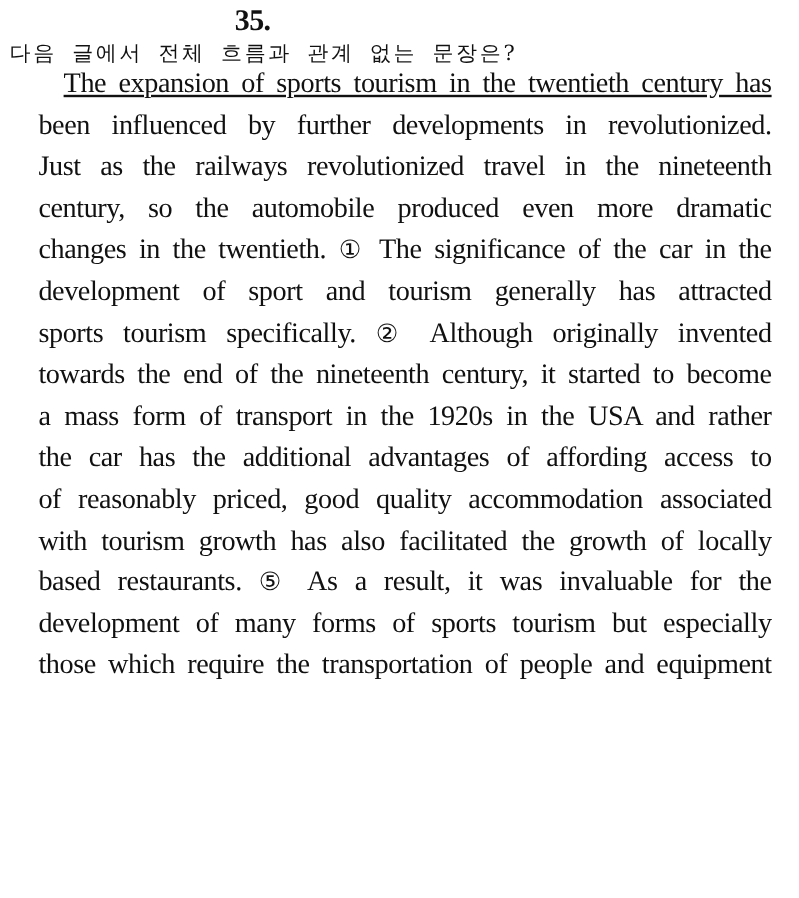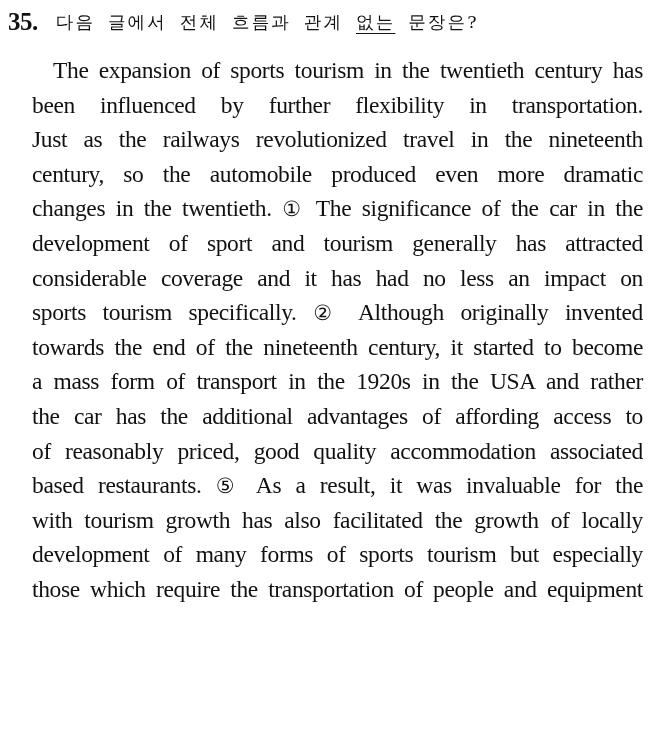--- a/index.html
+++ b/index.html
@@ -15,36 +15,36 @@
       color: #111111;
     }
     .question-header {
       position: absolute;
       left: 8px;
       top: 4px;
       height: 36px;
       display: flex;
       align-items: center;
       white-space: nowrap;
+      flex-direction: column;
     }
     .q-number {
       font-family: "Liberation Serif", serif;
       font-weight: bold;
       font-size: 25px;
       letter-spacing: -0.5px;
       margin-right: 18px;
     }
     .q-prompt {
       font-family: "DejaVu Serif", serif;
       font-size: 17.5px;
       letter-spacing: 2.2px;
       word-spacing: 5px;
     }
     .q-prompt .underline {
-      text-decoration: underline;
       text-underline-offset: 5px;
       text-decoration-thickness: 1px;
     }
     .passage {
       position: absolute;
       left: 32px;
       top: 53px;
       width: 611px;
       font-family: "Liberation Serif", serif;
       font-size: 23.5px;
@@ -53,47 +53,47 @@
     .line {
       height: 34.6px;
       line-height: 34.6px;
       text-align: justify;
       text-align-last: justify;
       white-space: nowrap;
       overflow: visible;
     }
     .line.first {
       text-indent: 21px;
+      text-decoration: underline;
     }
     .line.last {
       text-align-last: left;
     }
     .circled {
       font-family: "DejaVu Serif", serif;
       font-size: 21px;
     }
   </style>
 </head>
 <body>
 
 <div class="question-header">
   <span class="q-number">35.</span>
   <span class="q-prompt"><span>다음 글에서 전체 흐름과 관계 </span><span class="underline">없는</span><span> 문장은?</span></span>
 </div>
 
 <div class="passage">
   <div class="line first">The expansion of sports tourism in the twentieth century has</div>
-  <div class="line">been influenced by further flexibility in transportation.</div>
+  <div class="line">been influenced by further developments in revolutionized.</div>
   <div class="line">Just as the railways revolutionized travel in the nineteenth</div>
   <div class="line">century, so the automobile produced even more dramatic</div>
   <div class="line">changes in the twentieth. <span class="circled">①</span> The significance of the car in the</div>
   <div class="line">development of sport and tourism generally has attracted</div>
-  <div class="line">considerable coverage and it has had no less an impact on</div>
   <div class="line">sports tourism specifically. <span class="circled">②</span> Although originally invented</div>
   <div class="line">towards the end of the nineteenth century, it started to become</div>
   <div class="line">a mass form of transport in the 1920s in the USA and rather</div>
   <div class="line">the car has the additional advantages of affording access to</div>
   <div class="line">of reasonably priced, good quality accommodation associated</div>
+  <div class="line">with tourism growth has also facilitated the growth of locally</div>
   <div class="line">based restaurants. <span class="circled">⑤</span> As a result, it was invaluable for the</div>
-  <div class="line">with tourism growth has also facilitated the growth of locally</div>
   <div class="line">development of many forms of sports tourism but especially</div>
   <div class="line">those which require the transportation of people and equipment</div>
 </div>
 
 </body></html>

